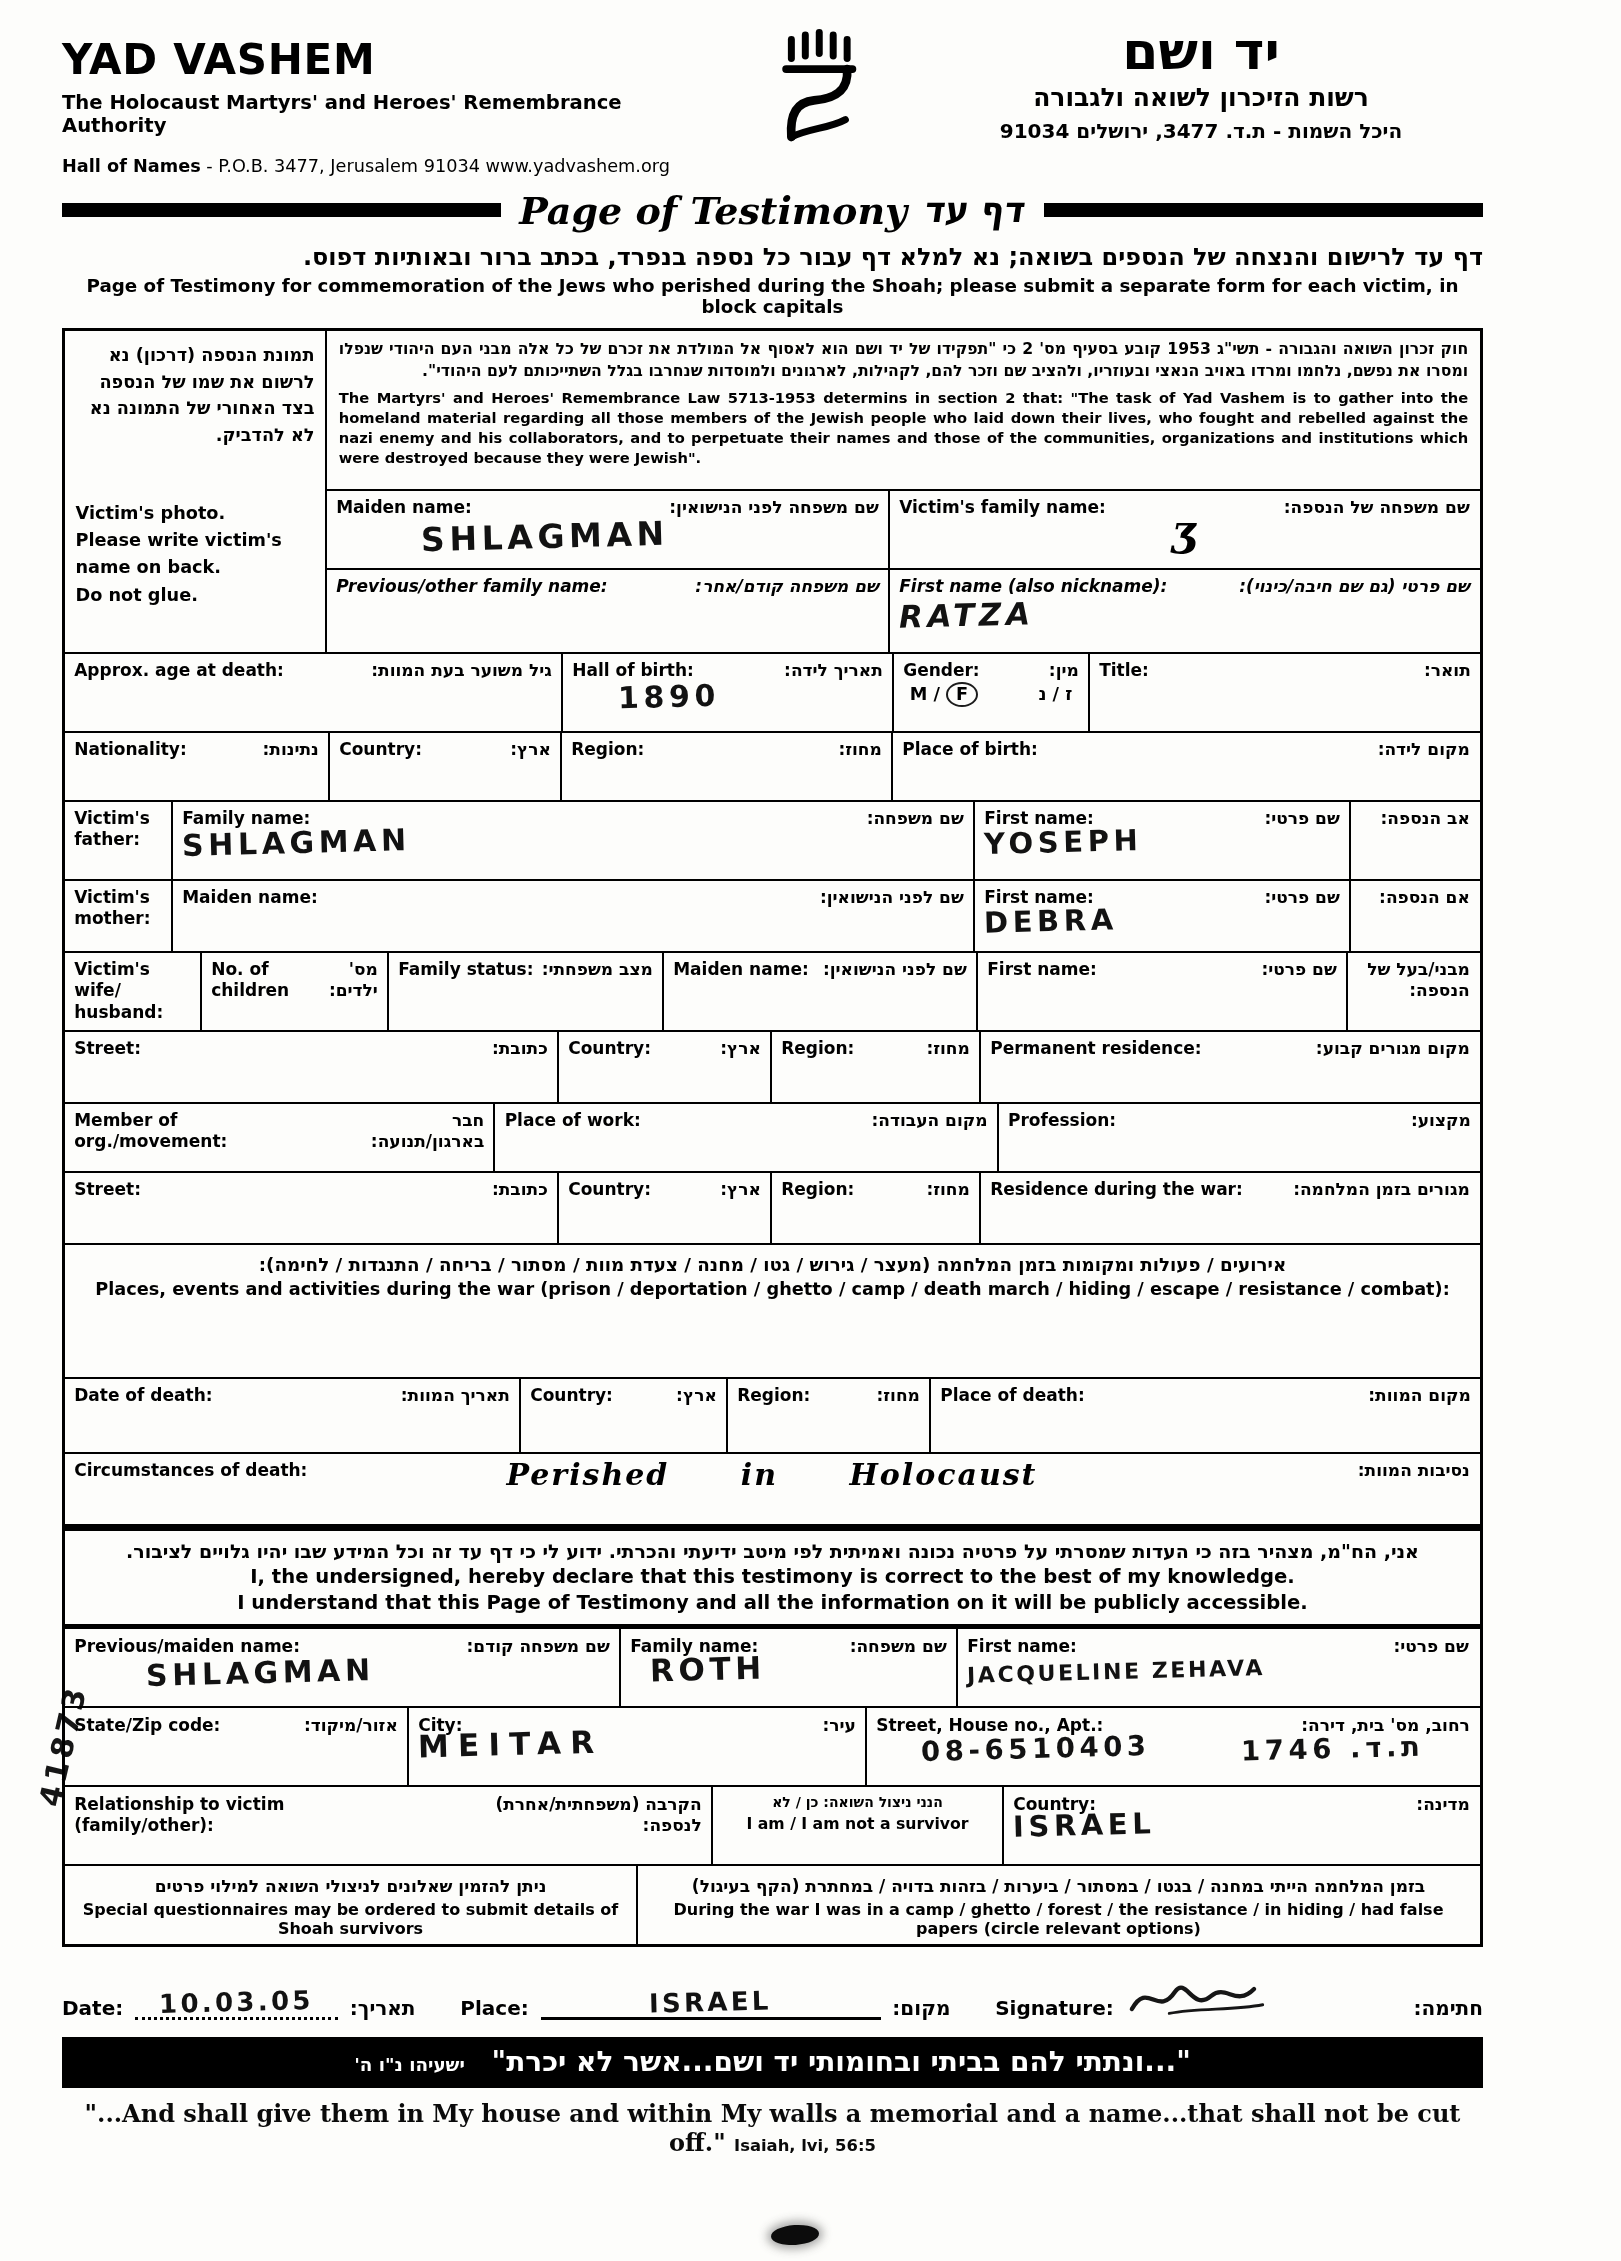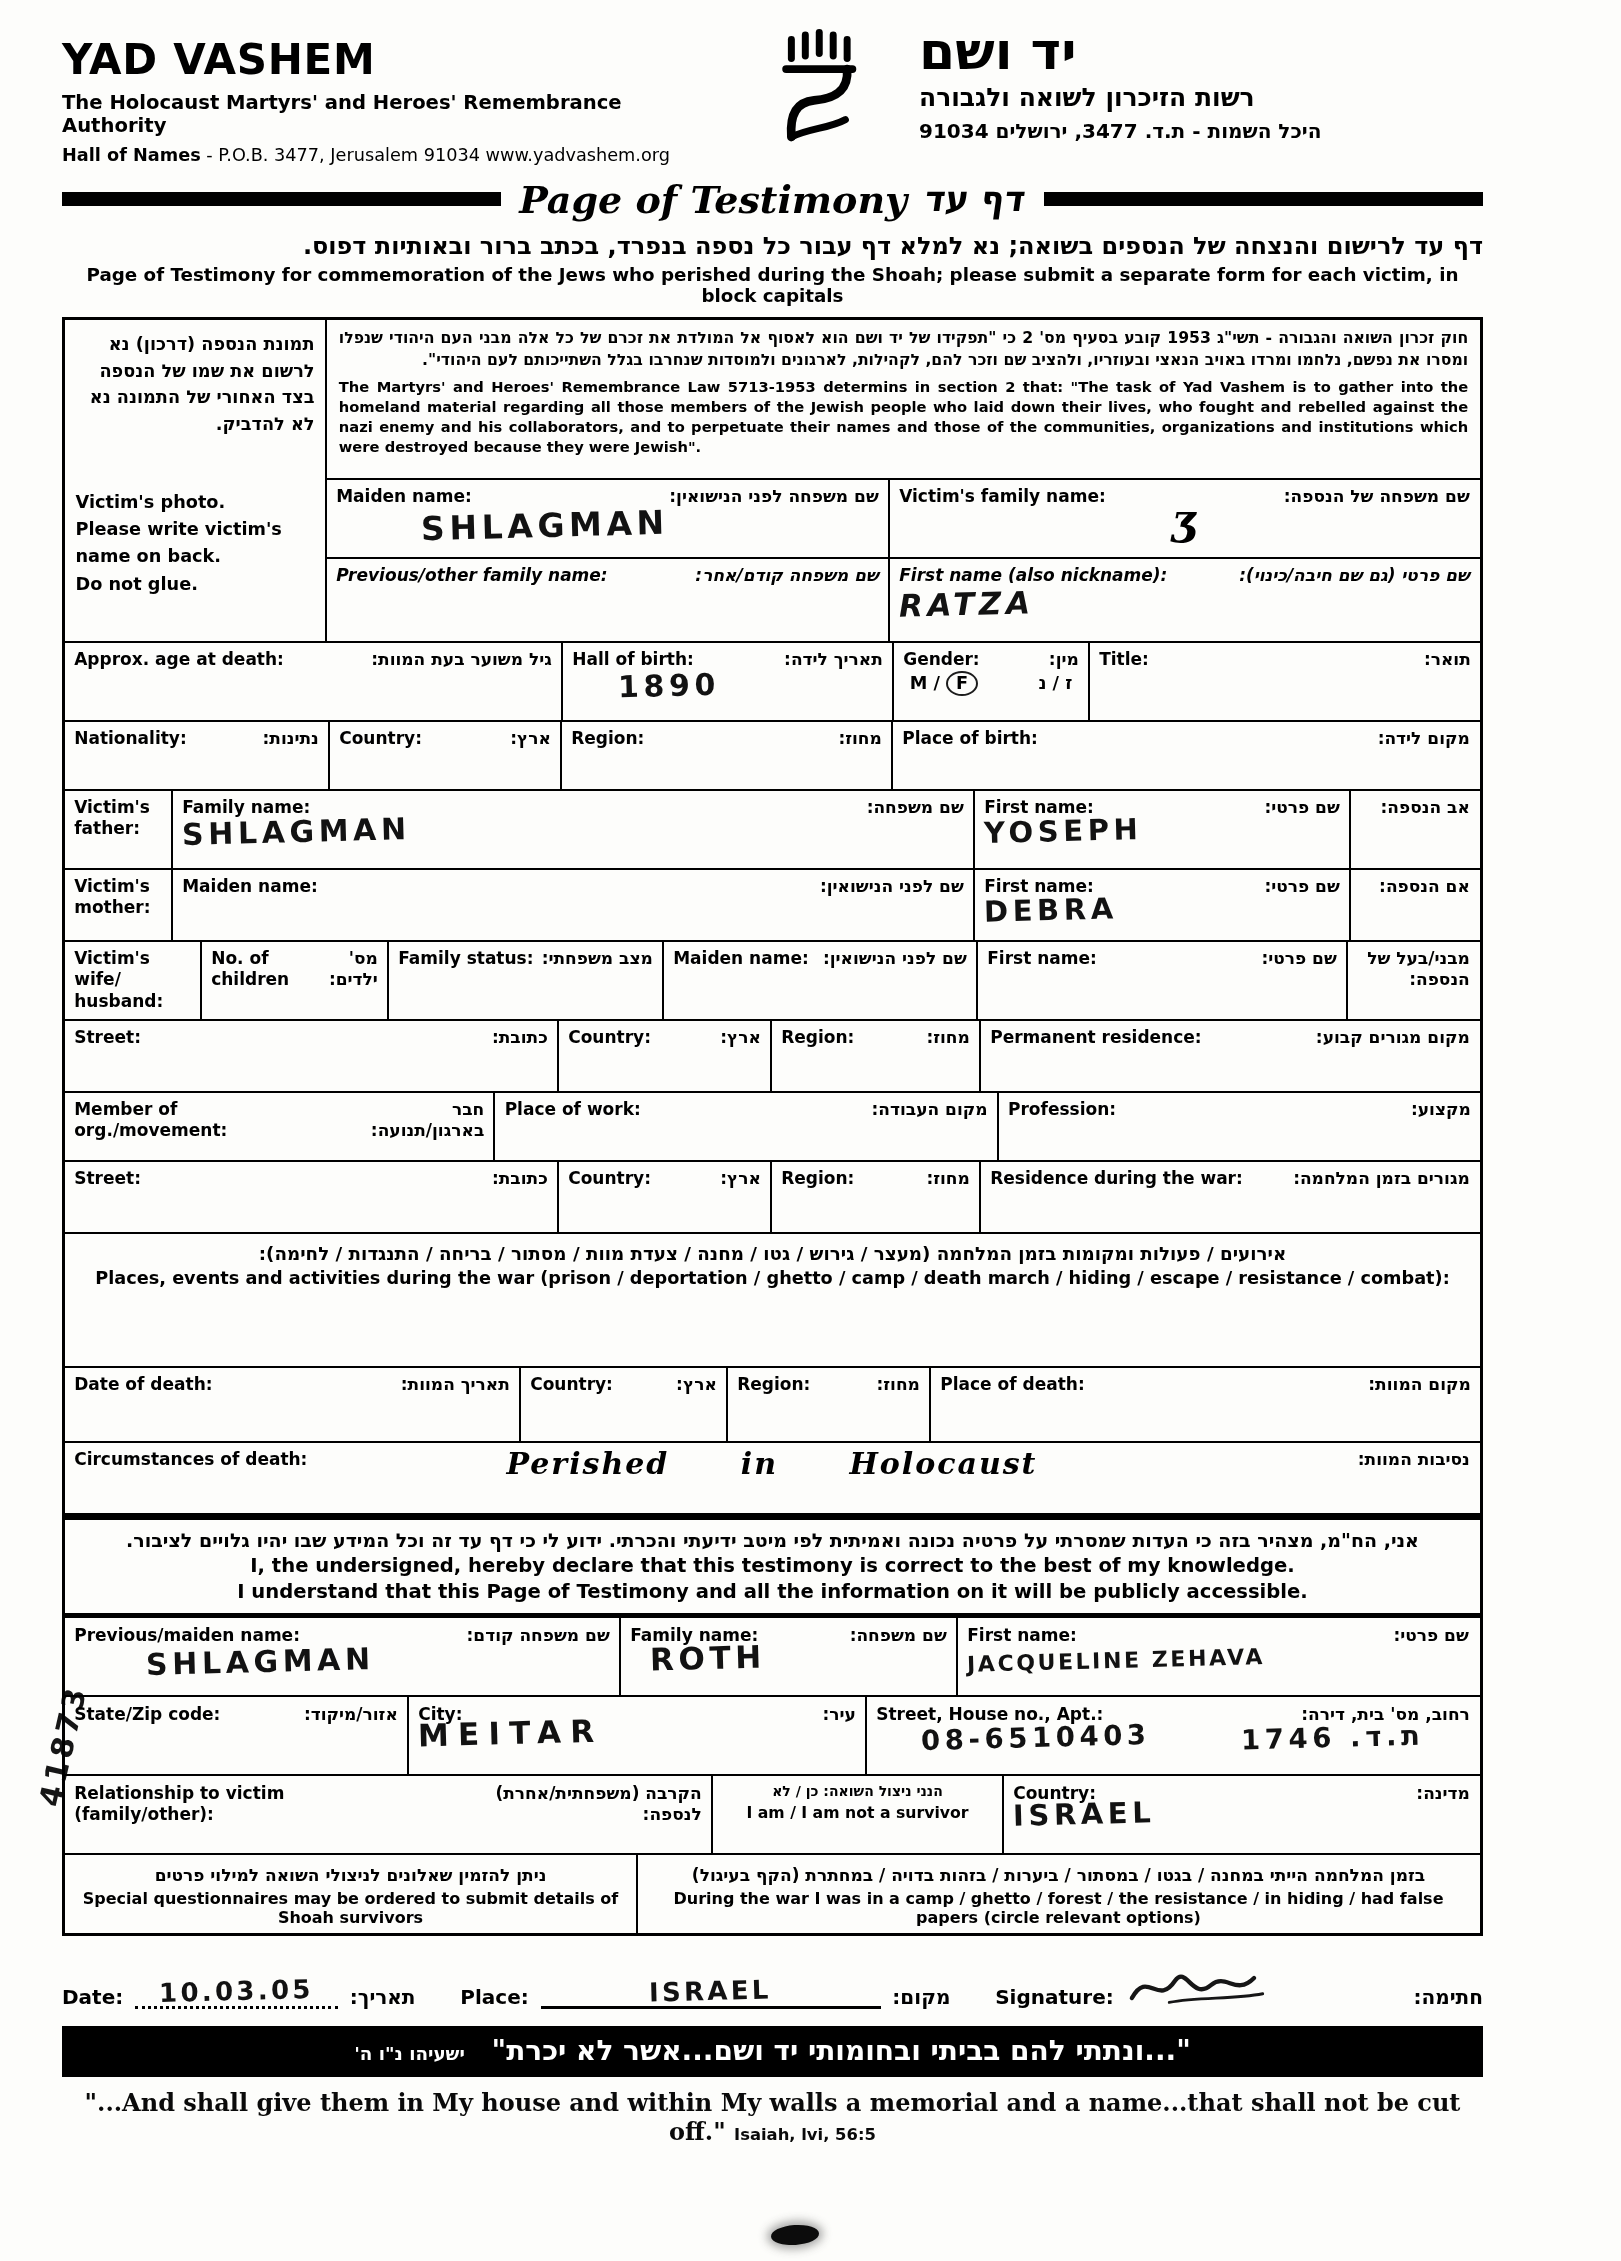--- a/index.html
+++ b/index.html
@@ -9,24 +9,24 @@
     background:#fdfdfb; color:#000;
     font-family:"DejaVu Sans", sans-serif;
   }
   .content { position:absolute; left:62px; top:23.6px; width:1421px; }
 
   
   .hdr { display:flex; align-items:flex-start; }
   .hdr-left { width:661px; padding-top:11.8px; }
   .org-en { font-size:42px; font-weight:800; letter-spacing:0.7px; }
   .sub-en { font-size:19.6px; font-weight:700; margin-top:6.5px; }
-  .addr-en { font-size:17.7px; margin-top:8px; }
+  .addr-en { font-size:17.7px; margin-top:19px; }
   .addr-en .b { font-weight:800; }
   .hdr-logo { width:196px; display:flex; justify-content:center; padding-top:5.2px; }
-  .hdr-right { flex:1; text-align:left; direction:rtl; padding-top:1.3px; }
+  .hdr-right { flex:1; text-align:center; direction:rtl; padding-top:1.3px; }
   .org-he { font-size:52px; font-weight:800; line-height:1.0; }
   .sub-he { font-size:25px; font-weight:700; margin-top:6.5px; }
   .addr-he { font-size:20px; font-weight:700; margin-top:6.5px; }
 
   
   .titlerow { display:flex; align-items:center; gap:18.3px; margin-top:11.8px; }
   .tbar { flex:1; height:14.4px; background:#000; }
   .title-en { font-family:"DejaVu Serif", serif; font-style:italic; font-weight:700; font-size:38px; white-space:nowrap; }
   .title-he { font-size:35px; font-weight:700; transform:skewX(-8deg); white-space:nowrap; }
 

